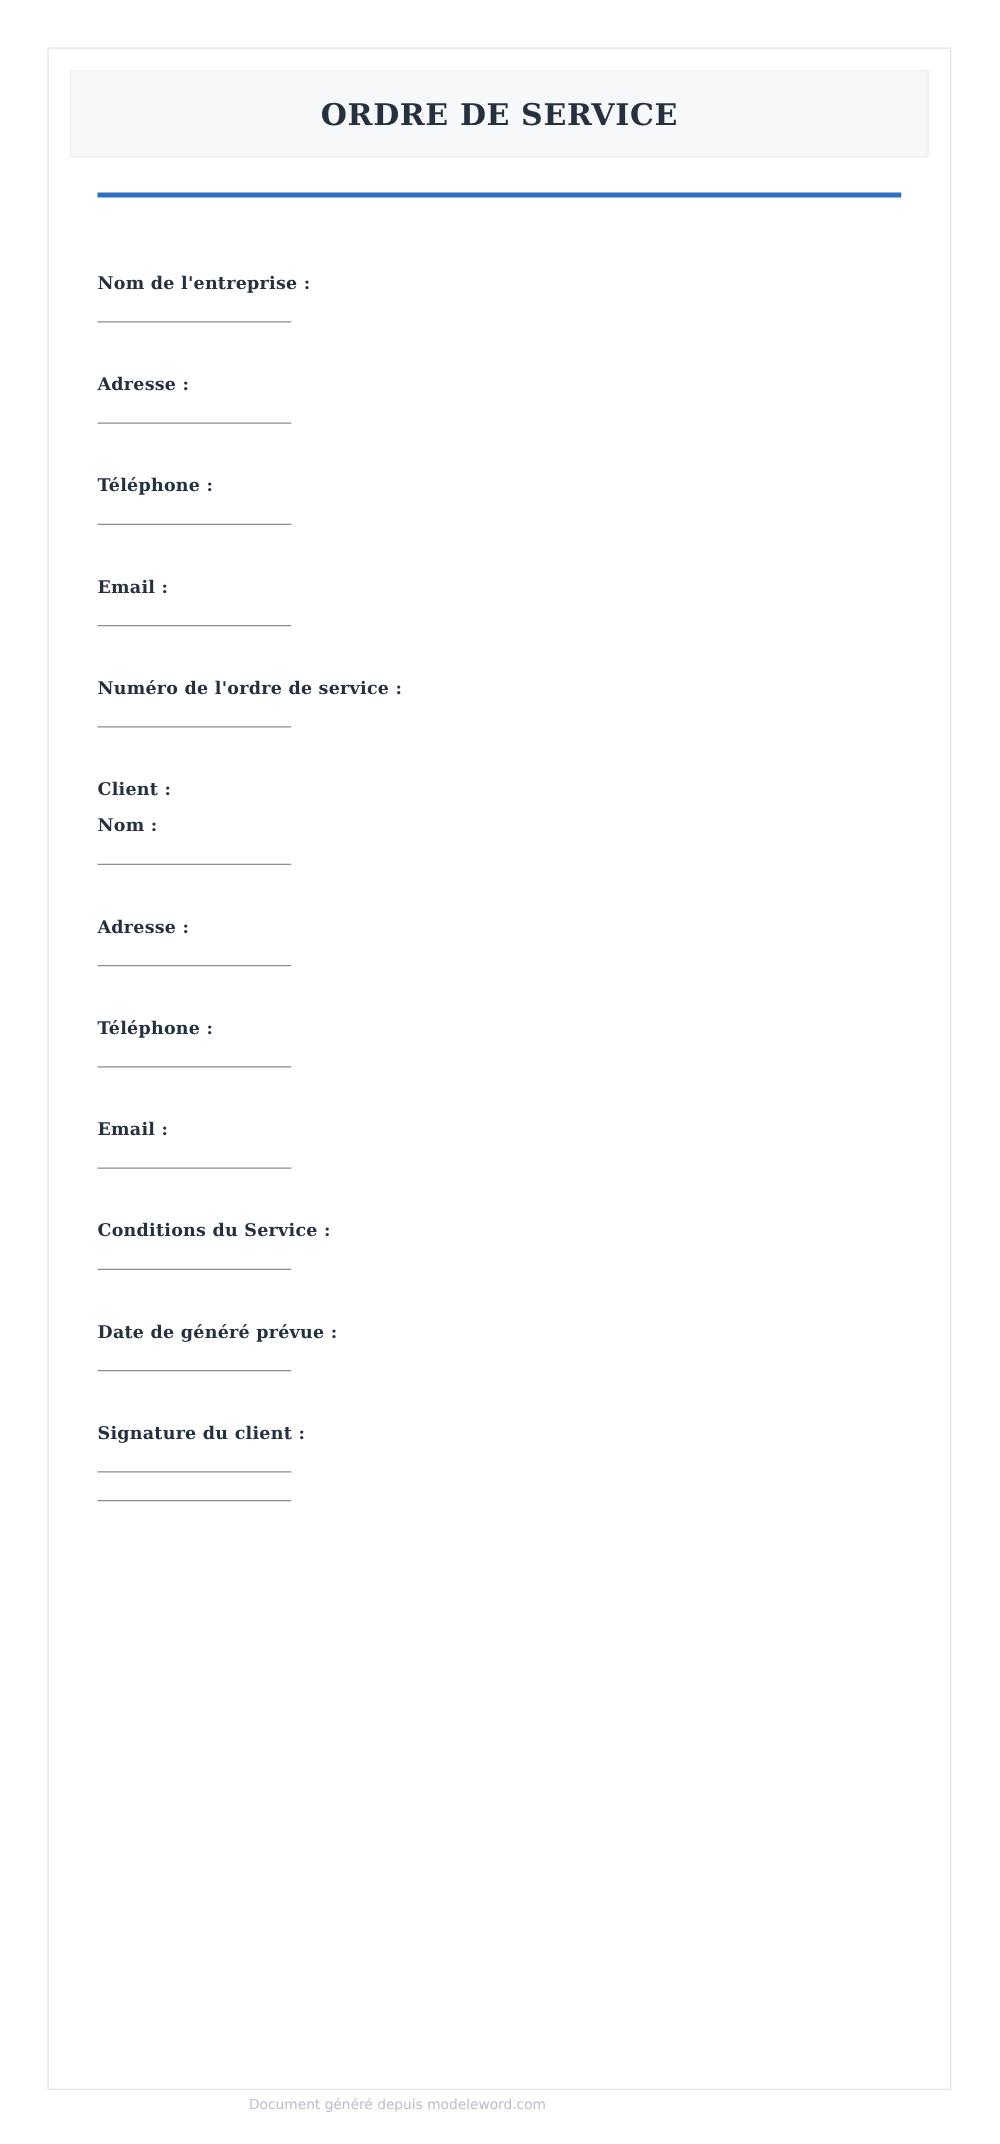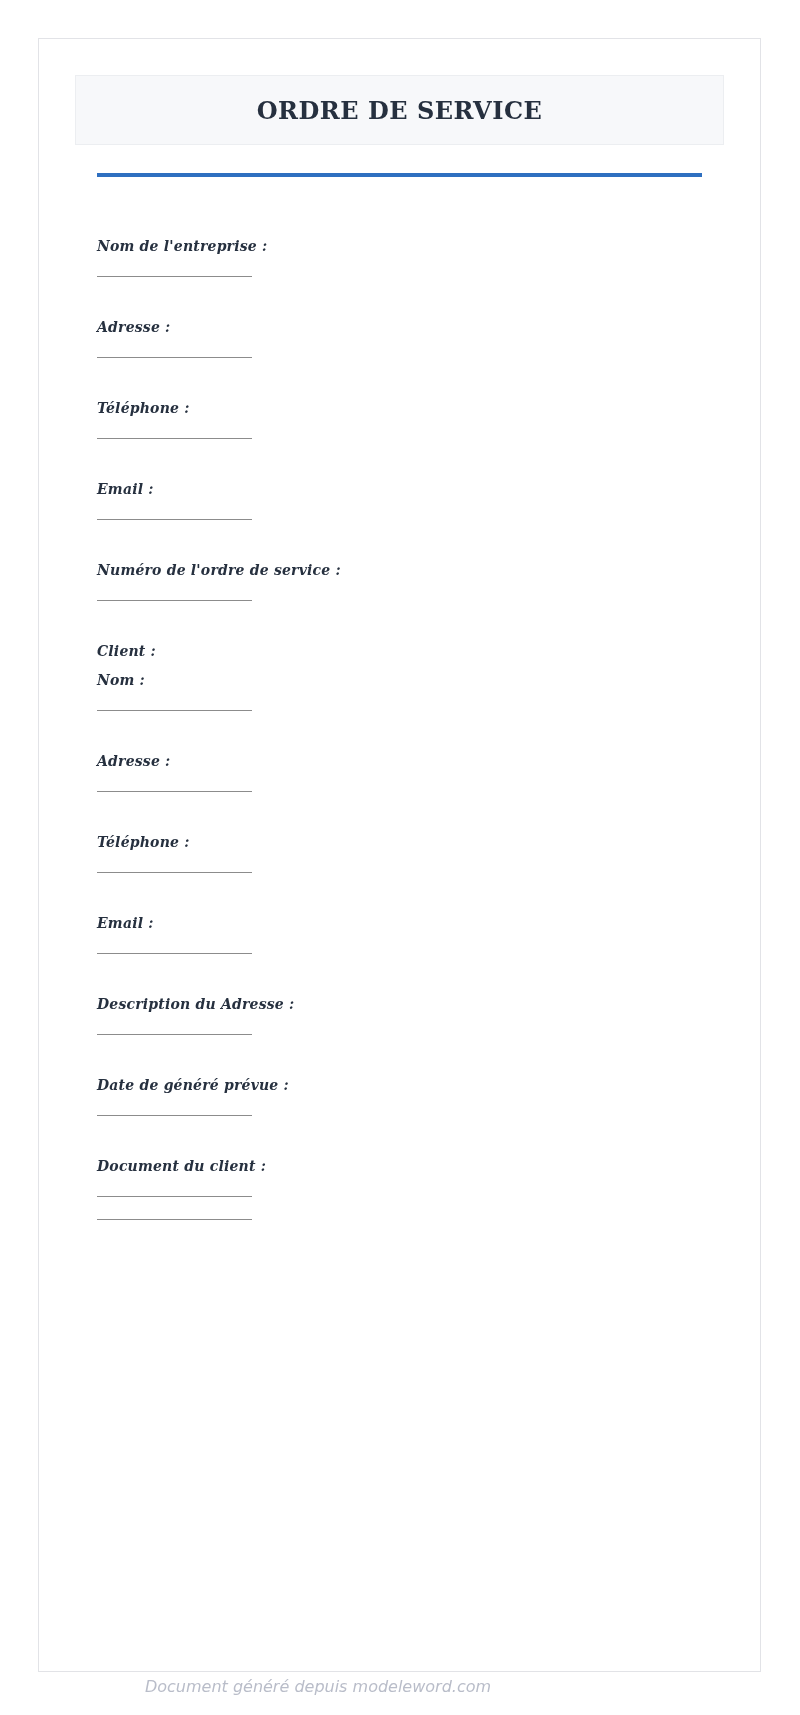--- a/index.html
+++ b/index.html
@@ -15,21 +15,21 @@
   }
   .page {
     position: absolute;
     left: 38px;
     top: 38px;
     width: 723px;
     height: 1634px;
     box-sizing: border-box;
     background: #ffffff;
     border: 1px solid #e2e3e7;
-    padding: 36px;
+    padding: 17px;
   }
   .header-box {
     box-sizing: border-box;
     width: 100%;
     height: 70px;
     background: #f7f8fa;
     border: 1px solid #eceef1;
     display: flex;
     align-items: center;
     justify-content: center;
@@ -45,21 +45,20 @@
     padding: 0 22px;
   }
   .blue-divider {
     height: 4px;
     background: #2e6fc0;
     border: none;
     margin: 28px 0 0 0;
   }
   .form {
     margin-top: 60px;
-    font-style: italic;
   }
   .field {
     margin-bottom: 41px;
   }
   .field.field--tight {
     margin-bottom: 11px;
   }
   .field-label {
     margin: 0;
     font-size: 14px;
@@ -77,22 +76,21 @@
   .write-line + .write-line {
     margin-top: 22px;
   }
   .footer {
     position: absolute;
     left: 0;
     top: 1677px;
     width: 636px;
     text-align: center;
     font-family: "DejaVu Sans", "Liberation Sans", sans-serif;
-    font-style: italic;
-    font-size: 16px;
+    font-size: 11px;
     color: #b9bdc9;
   }
 </style>
 </head>
 <body>
 
 <div class="page">
   <div class="header-box">
     <h1 class="page-title">ORDRE DE SERVICE</h1>
   </div>
@@ -132,29 +130,29 @@
         </div>
         <div class="field">
           <p class="field-label">Téléphone :</p>
           <div class="write-line"></div>
         </div>
         <div class="field">
           <p class="field-label">Email :</p>
           <div class="write-line"></div>
         </div>
         <div class="field">
-          <p class="field-label">Description du Adresse :</p>
+          <p class="field-label">Conditions du Service :</p>
           <div class="write-line"></div>
         </div>
         <div class="field">
           <p class="field-label">Date de généré prévue :</p>
           <div class="write-line"></div>
         </div>
         <div class="field">
-          <p class="field-label">Document du client :</p>
+          <p class="field-label">Signature du client :</p>
           <div class="write-line"></div>
           <div class="write-line"></div>
         </div>
       </div>
   </div>
 </div>
 
 <div class="footer">Document généré depuis modeleword.com</div>
 
 </body></html>

